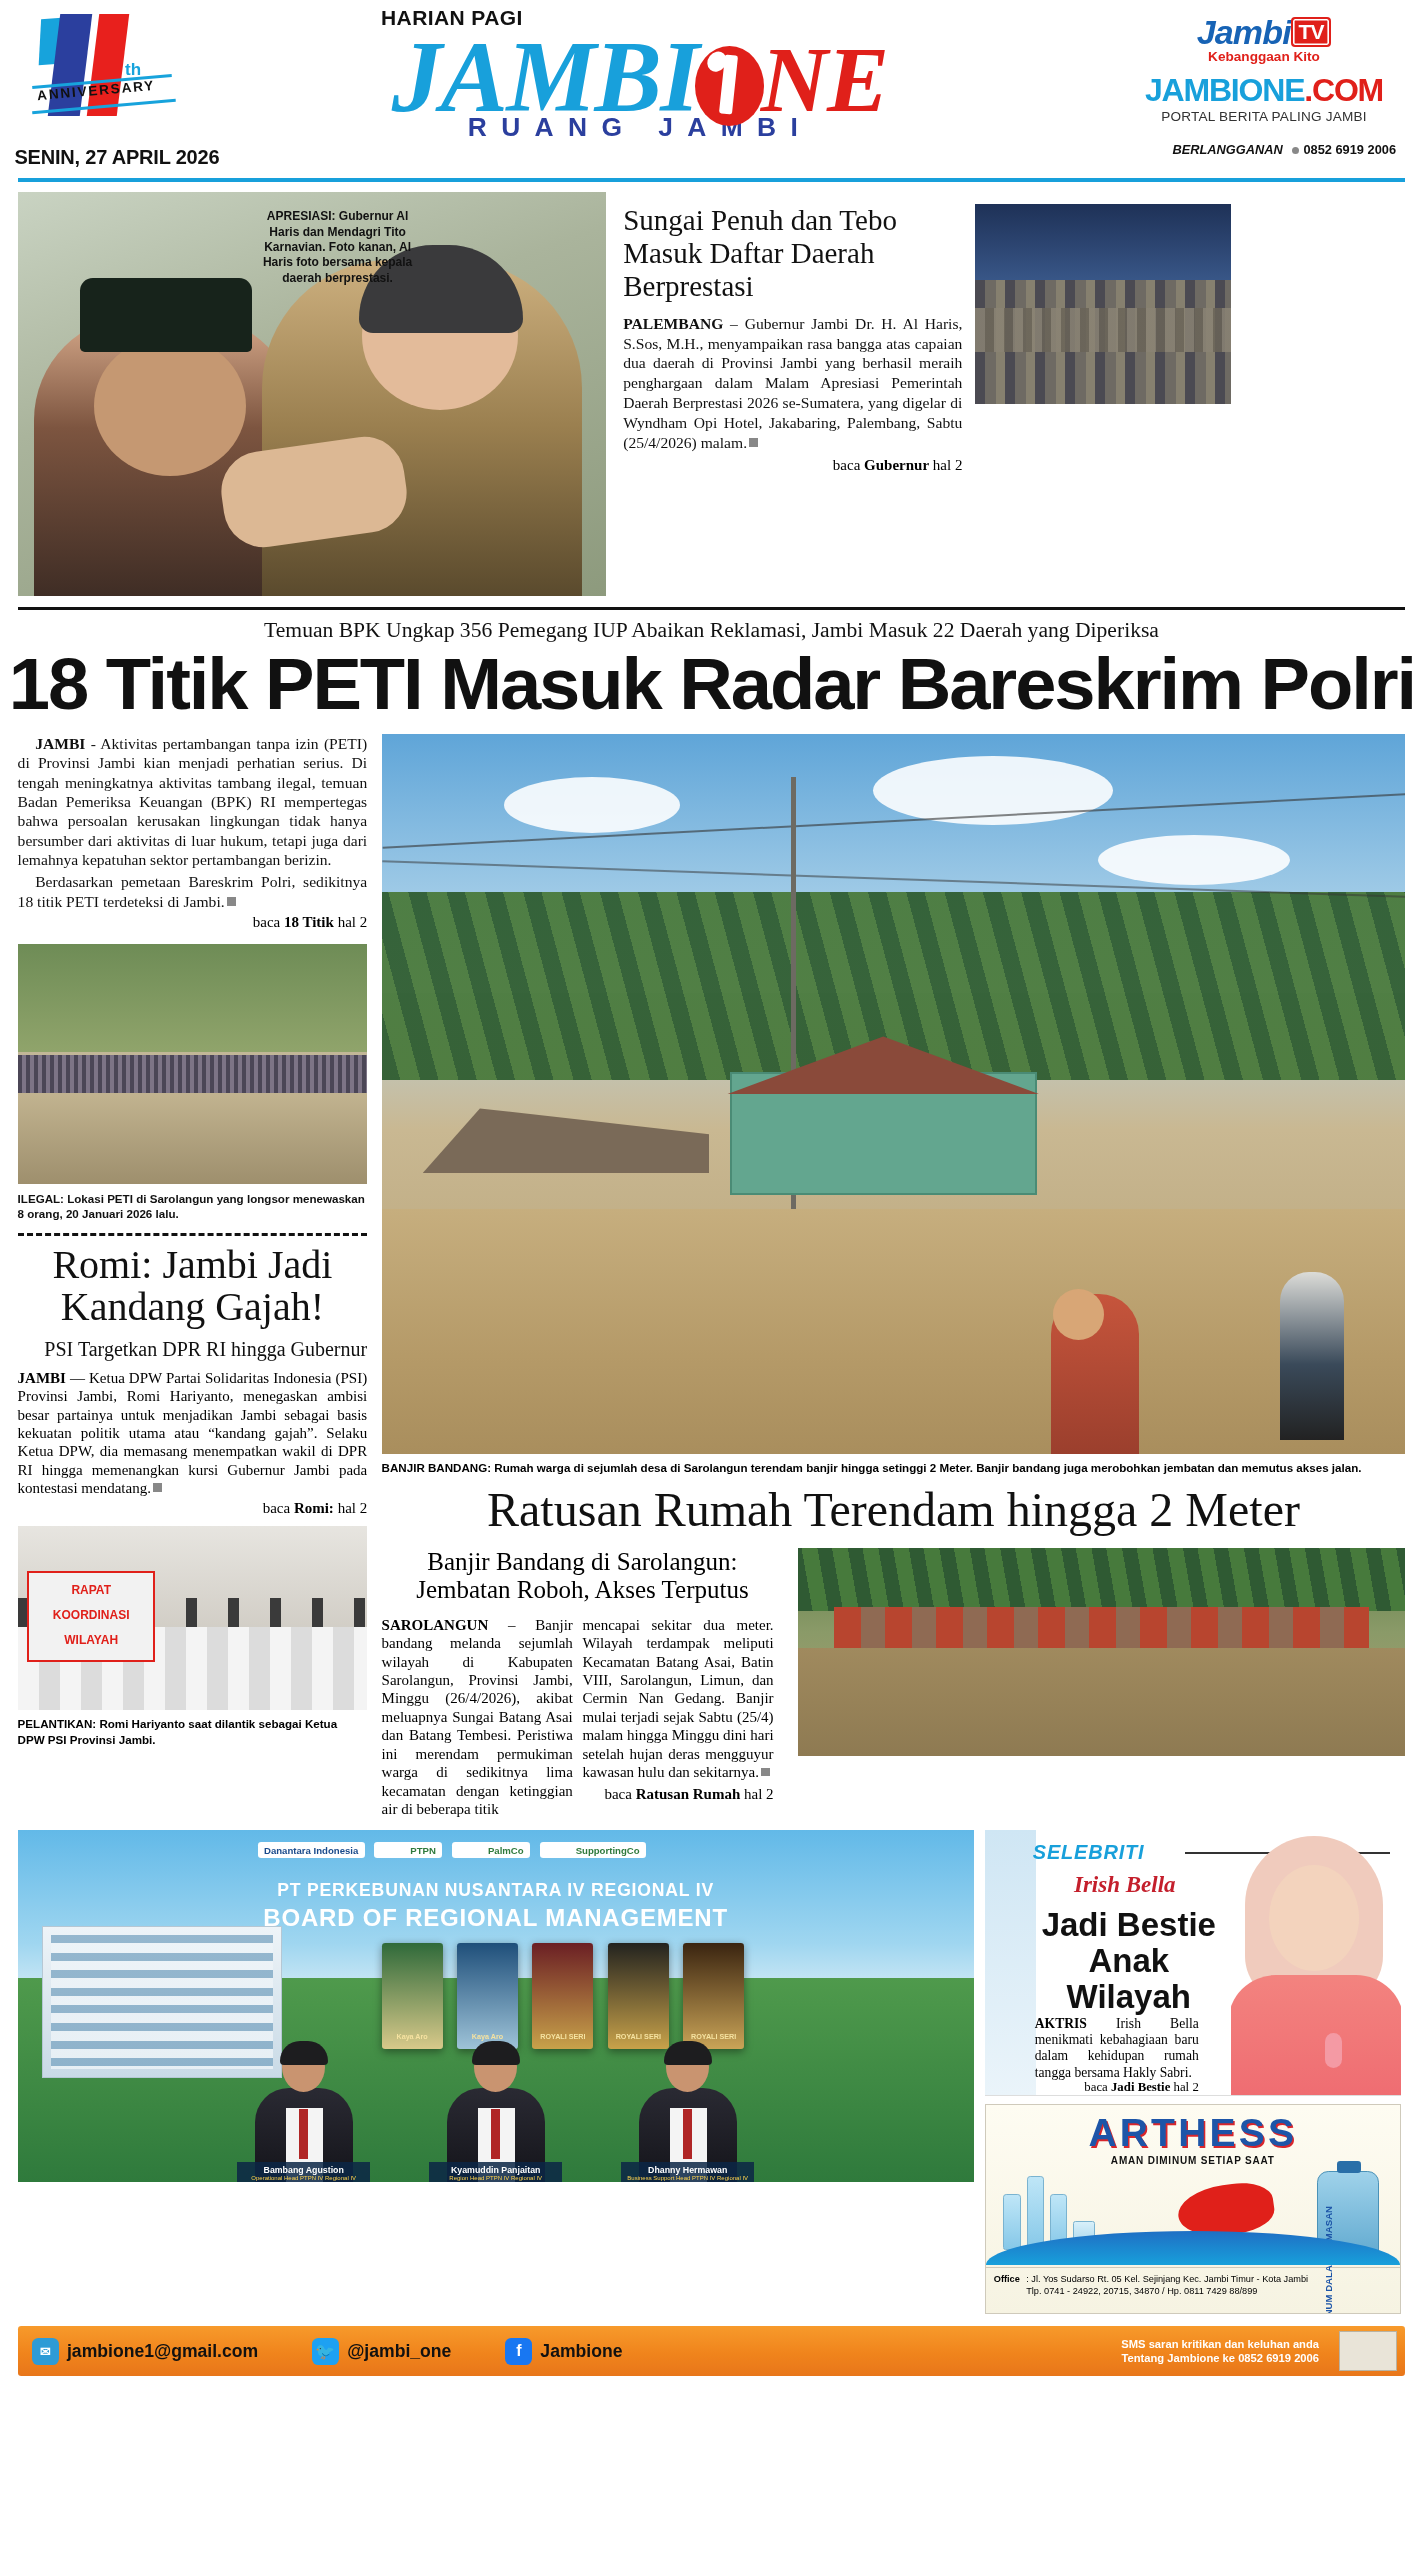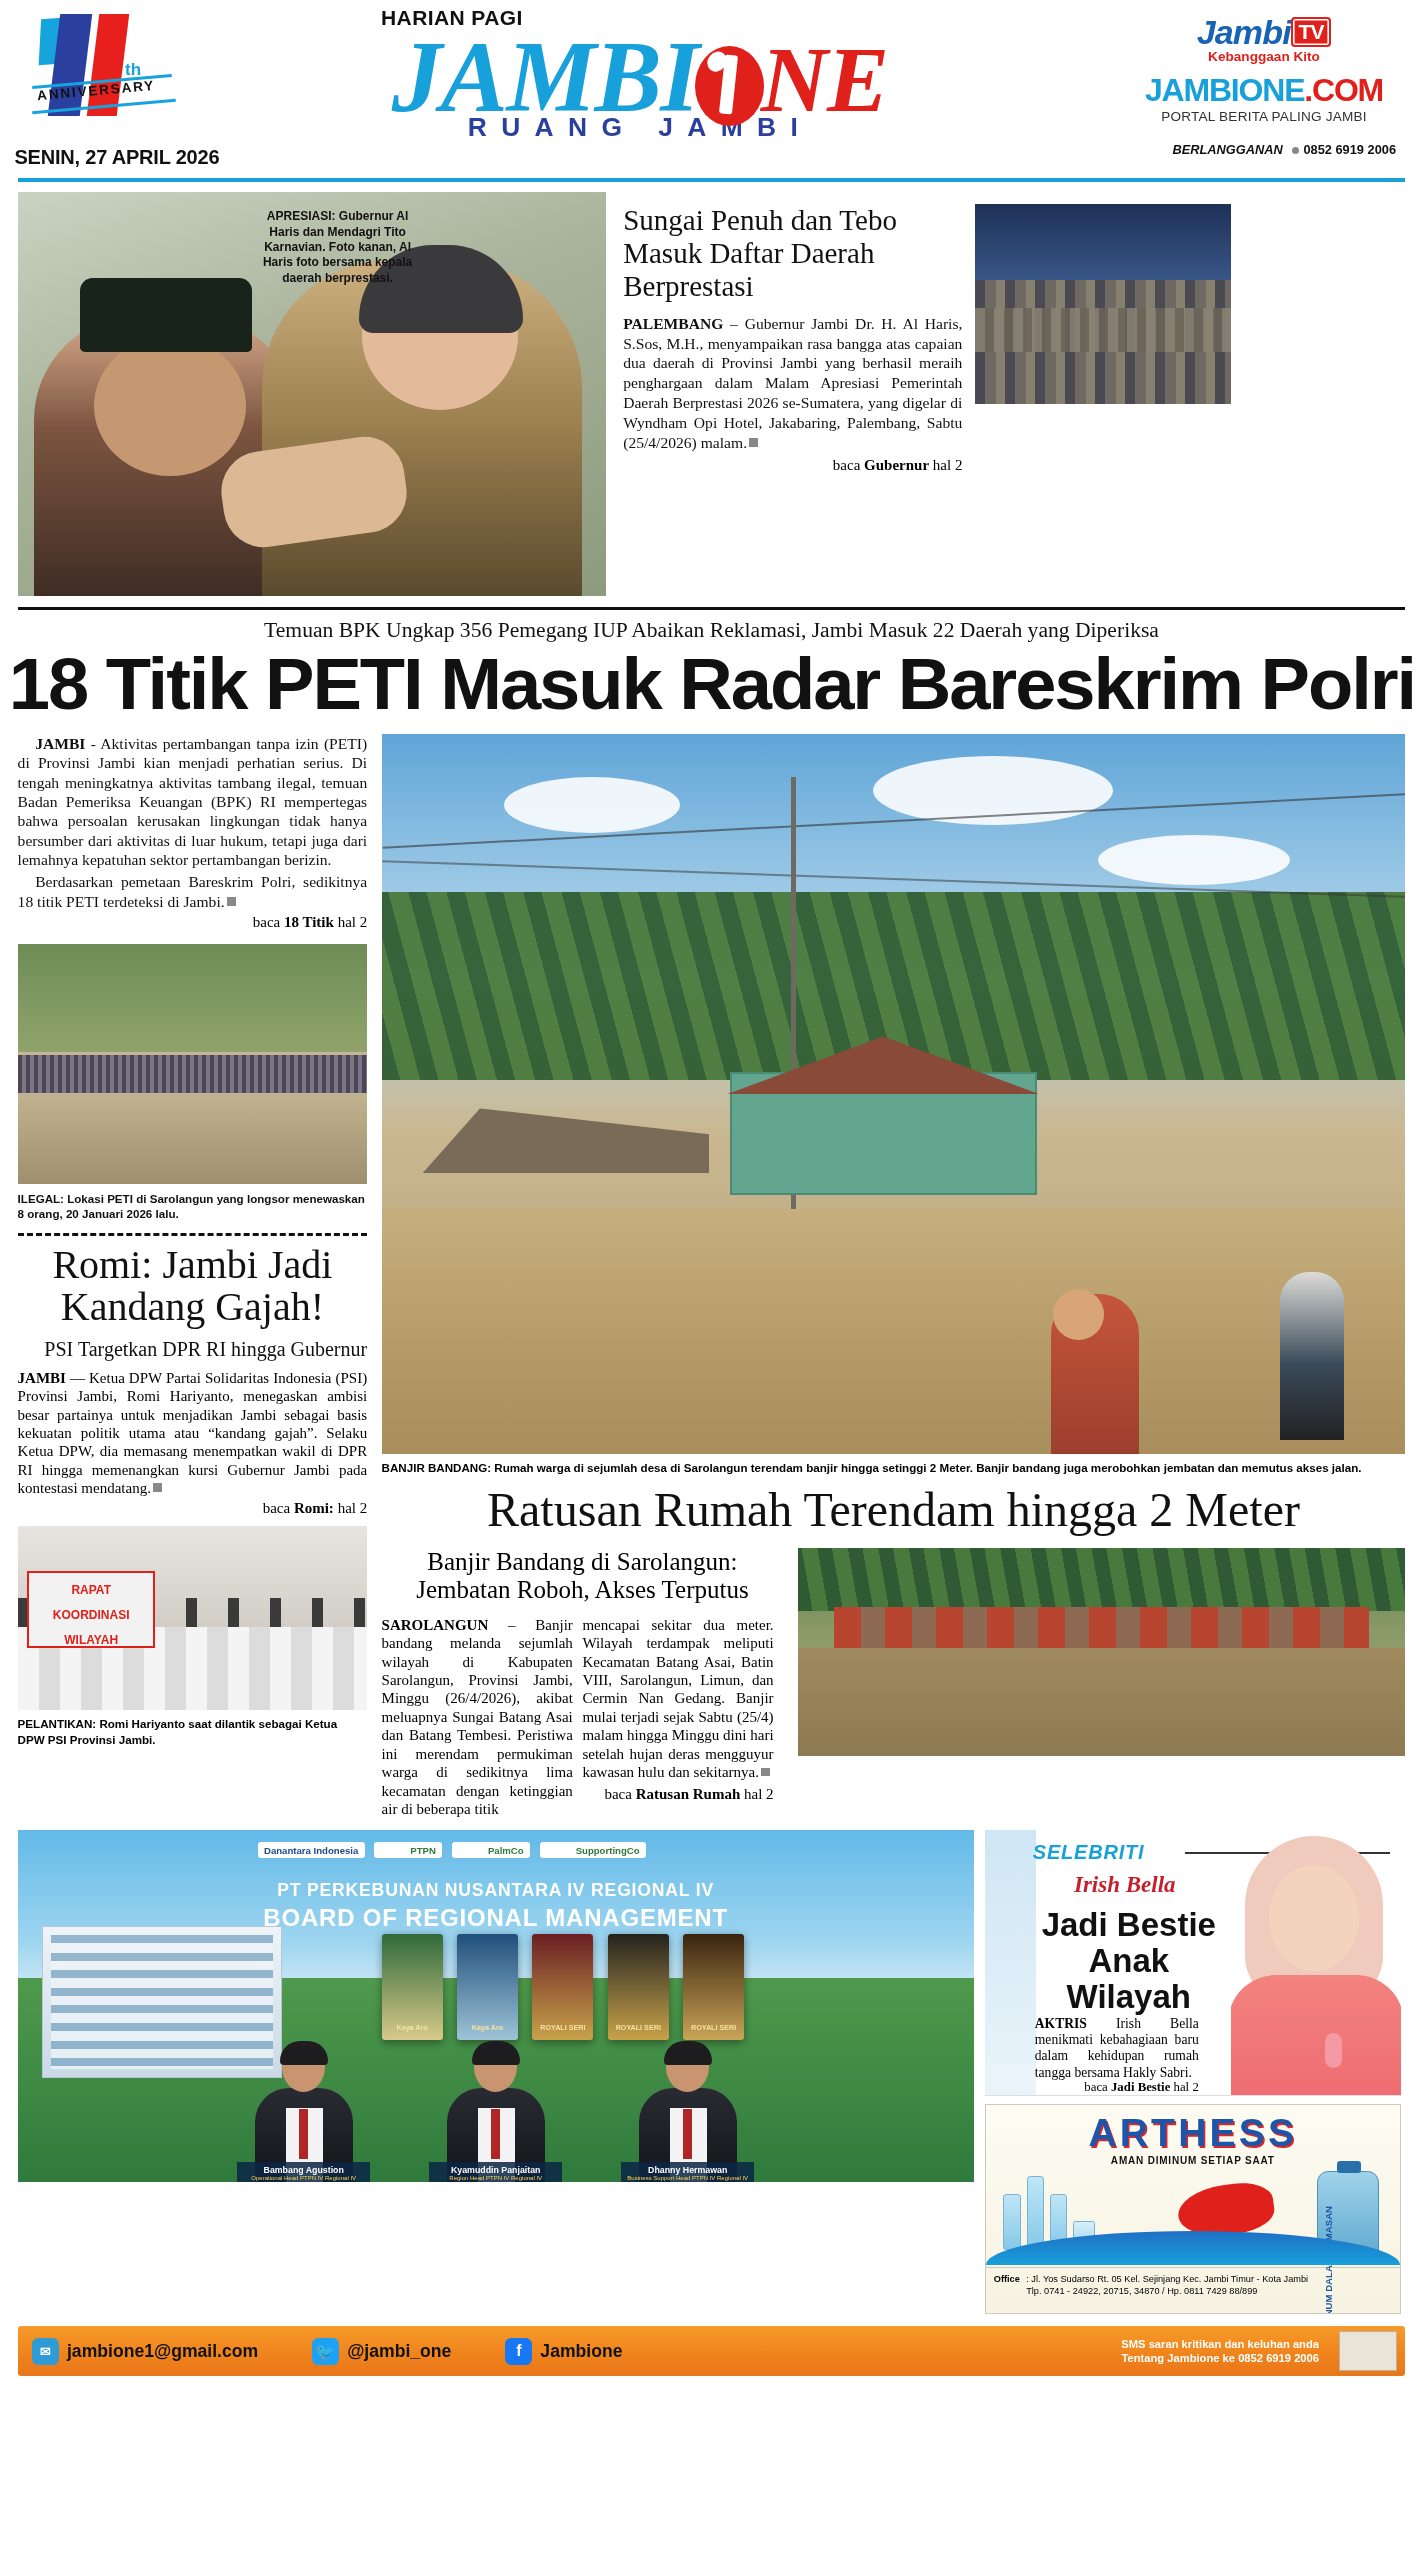--- a/index.html
+++ b/index.html
@@ -152,21 +152,21 @@
   .romi-headline { text-align:center; font-family:"Liberation Serif",serif; font-size:40px;
                    line-height:1.05; color:#111; }
   .romi-sub { text-align:right; font-family:"Liberation Serif",serif; font-size:20px;
               margin-top:9.6px; color:#111; }
   .romi-body { margin-top:8px; font-family:"Liberation Serif",serif; font-size:15px;
                line-height:1.22; text-align:justify; }
   .romi-body b { font-weight:700; }
   .romi-baca { text-align:right; font-family:"Liberation Serif",serif; font-size:15px; margin-top:2.4px; }
   .psi-photo { margin-top:9.6px; width:100%; height:184px; position:relative; overflow:hidden;
                background:linear-gradient(180deg,#e7e5e0 0%,#d0ccc4 60%,#b6b2a9 100%); }
-  .psi-banner { position:absolute; left:9.6px; top:45px; width:128px; height:77px; background:#f2f2f2;
+  .psi-banner { position:absolute; left:9.6px; top:45px; width:128px; height:91px; background:#f2f2f2;
                 border:2.4px solid #e0201a; }
   .psi-banner span { display:block; font-family:"Liberation Sans",sans-serif; font-weight:700;
                      font-size:12px; color:#e0201a; text-align:center; margin-top:11.2px; line-height:1.15; }
   .psi-people { position:absolute; left:0; right:0; bottom:0; height:45%;
                 background:repeating-linear-gradient(90deg,#f4f4f4 0 21px,#dcdcdc 21px 42px); }
   .psi-heads { position:absolute; left:0; right:0; bottom:45%; height:16%;
                background:repeating-linear-gradient(90deg,#3a3a3a 0 11.2px,transparent 11.2px 42px); }
   .pelantikan-cap { margin-top:6.4px; font-family:"Liberation Sans",sans-serif; font-weight:700;
                     font-size:11.6px; line-height:1.3; }
 
@@ -234,21 +234,21 @@
   .ad-logos { position:absolute; left:240px; top:12.8px; display:flex; gap:9.6px; align-items:center; }
   .ad-logo-chip { background:#fff; border-radius:3.2px; padding:2.4px 6.4px; font-family:"Liberation Sans",sans-serif;
                   font-size:9.6px; font-weight:700; color:#1a4b8c; display:flex; align-items:center; gap:4px; }
   .ad-logo-chip.g { color:#2f7a3c;padding-left:36px; }
   .ad-title1 { position:absolute; left:0; right:0; top:50px; text-align:center;
                font-family:"Liberation Sans",sans-serif; font-weight:700; font-size:17.6px; color:#fff;
                letter-spacing:0.8px; }
   .ad-title2 { position:absolute; left:0; right:0; top:74px; text-align:center;
                font-family:"Liberation Sans",sans-serif; font-weight:700; font-size:24px; color:#fff;
                letter-spacing:0.8px; }
-  .ad-products { position:absolute; left:364px; top:104px; display:flex; gap:14.4px; }
+  .ad-products { position:absolute; left:364px; top:113px; display:flex; gap:14.4px; }
   .ad-prod { width:61px; height:106px; border-radius:3.2px; position:relative;
              box-shadow:0 2.4px 8px rgba(0,0,0,.4); }
   .ad-prod span { position:absolute; left:0; right:0; bottom:8px; text-align:center; font-size:7.2px;
                   font-family:"Liberation Sans",sans-serif; font-weight:700; color:#f5e2a0; }
   .ad-people { position:absolute; left:0; right:0; bottom:0; height:140px; display:flex;
                justify-content:center; gap:72px; align-items:flex-end; }
   .ad-person { width:120px; height:132px; position:relative; }
   .ad-p-body { position:absolute; left:11.2px; bottom:0; width:98px; height:94px;
                background:linear-gradient(180deg,#2a2a33 0%,#14141a 100%); border-radius:34px 34px 0 0; }
   .ad-p-shirt { position:absolute; left:42px; bottom:0; width:37px; height:74px; background:#f4f4f4; }

